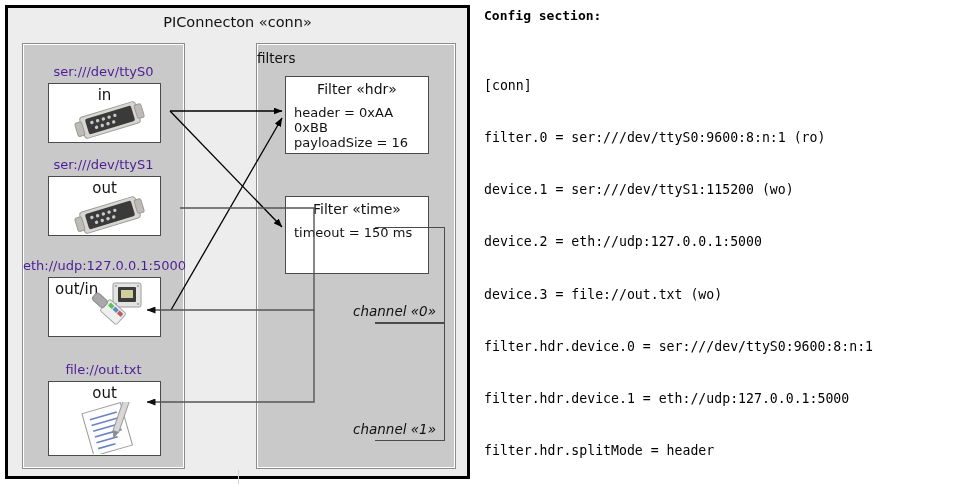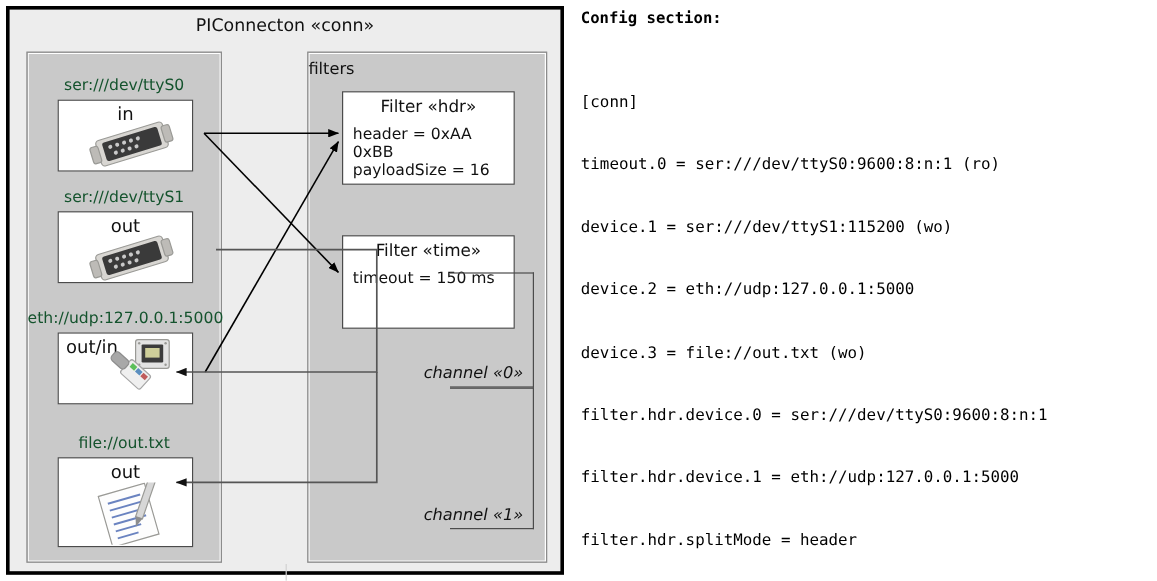--- a/index.html
+++ b/index.html
@@ -17,21 +17,21 @@
 
   
   .panel{position:absolute;background:#c9c9c9;border:1px solid #8c8c8c;
          box-sizing:border-box;box-shadow:0 0 0 1px #ffffff inset;}
   #devices-panel{left:14px;top:35px;width:163px;height:426px;}
   #filters-panel{left:248px;top:35px;width:200px;height:426px;}
   .panel-title{position:absolute;left:0;top:6px;width:100%;text-align:left;
                font-size:13.5px;color:#111;}
 
   
-  .dev-label{position:absolute;text-align:center;font-size:13px;color:#14532d;
+  .dev-label{position:absolute;text-align:center;font-size:13px;color:#4c1d95;
              white-space:nowrap;}
   .dev-box{position:absolute;background:#ffffff;border:1px solid #4b4b4b;
            box-sizing:border-box;}
   .dev-io{position:absolute;left:0;top:2px;width:100%;text-align:center;
           font-size:15px;color:#111;}
   .dev-io.left{text-align:left;padding-left:6px;width:auto;}
 
   
   .filter-box{position:absolute;background:#ffffff;border:1px solid #4b4b4b;
               box-sizing:border-box;}
@@ -212,21 +212,21 @@
     <path d="M 172 200 H 306 V 302 H 139" fill="none" stroke="#555" stroke-width="1.4" marker-end="url(#ahg)"></path>
 
     <path d="M 306 302 V 394 H 139" fill="none" stroke="#555" stroke-width="1.4" marker-end="url(#ahg)"></path>
   </svg>
 </div>
 
 <div id="config">
   <div id="config-heading">Config section:</div>
   <div id="config-lines">
     <div>[conn]</div>
-    <div>timeout.0 = ser:///dev/ttyS0:9600:8:n:1 (ro)</div>
+    <div>filter.0 = ser:///dev/ttyS0:9600:8:n:1 (ro)</div>
     <div>device.1 = ser:///dev/ttyS1:115200 (wo)</div>
     <div>device.2 = eth://udp:127.0.0.1:5000</div>
     <div>device.3 = file://out.txt (wo)</div>
     <div>filter.hdr.device.0 = ser:///dev/ttyS0:9600:8:n:1</div>
     <div>filter.hdr.device.1 = eth://udp:127.0.0.1:5000</div>
     <div>filter.hdr.splitMode = header</div>
     
     
     
     

